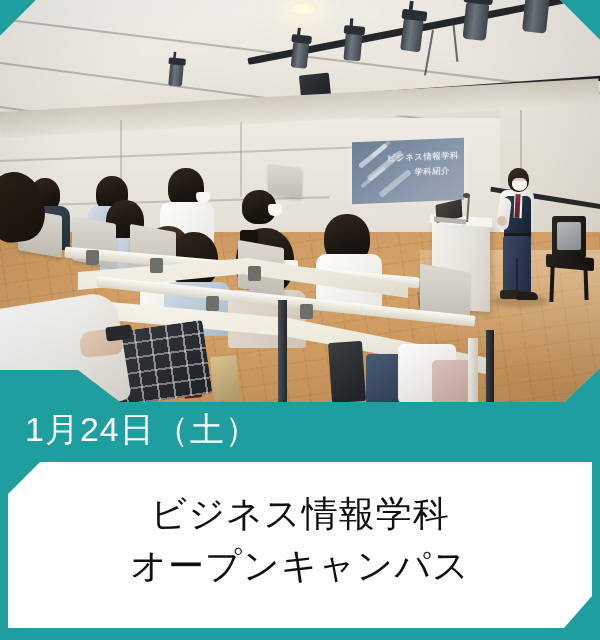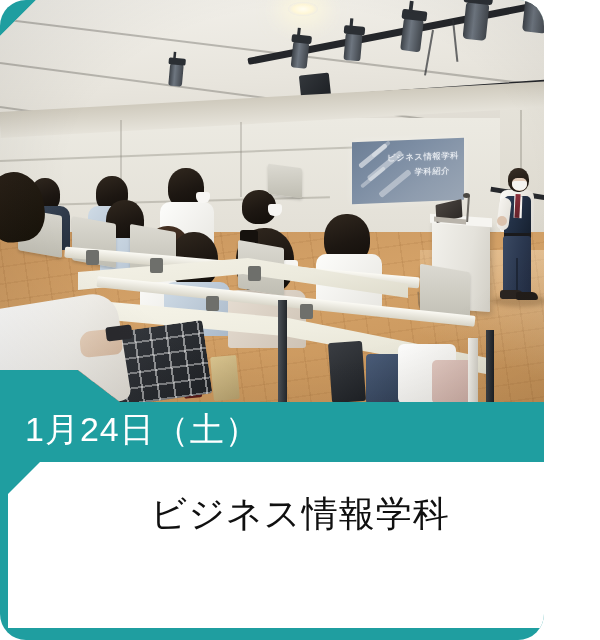--- a/index.html
+++ b/index.html
@@ -6,25 +6,24 @@
 
   html, body {
     width: 600px;
     height: 640px;
     overflow: hidden;
     font-family: "Liberation Sans", "DejaVu Sans", sans-serif;
   }
 
   #card {
     position: relative;
-    width: 544px;
+    width: 600px;
     height: 640px;
     background: #1F9EA0;
     overflow: hidden;
-    border-radius: 26px;
   }
 
   
   #photo-frame {
     position: absolute;
     left: 0; top: 0;
     width: 600px;
     height: 402px;
     overflow: hidden;
     
@@ -738,16 +737,17 @@
 
       <div class="photo-vignette"></div>
     </div>
   </div>
 
   <div id="date-text">1月24日（土）</div>
 
   <div id="info-card">
     <div id="info-title">
       <span class="line">ビジネス情報学科</span>
+      <span class="line">オープンキャンパス</span>
     </div>
   </div>
 
 </div>
 
 </body></html>

